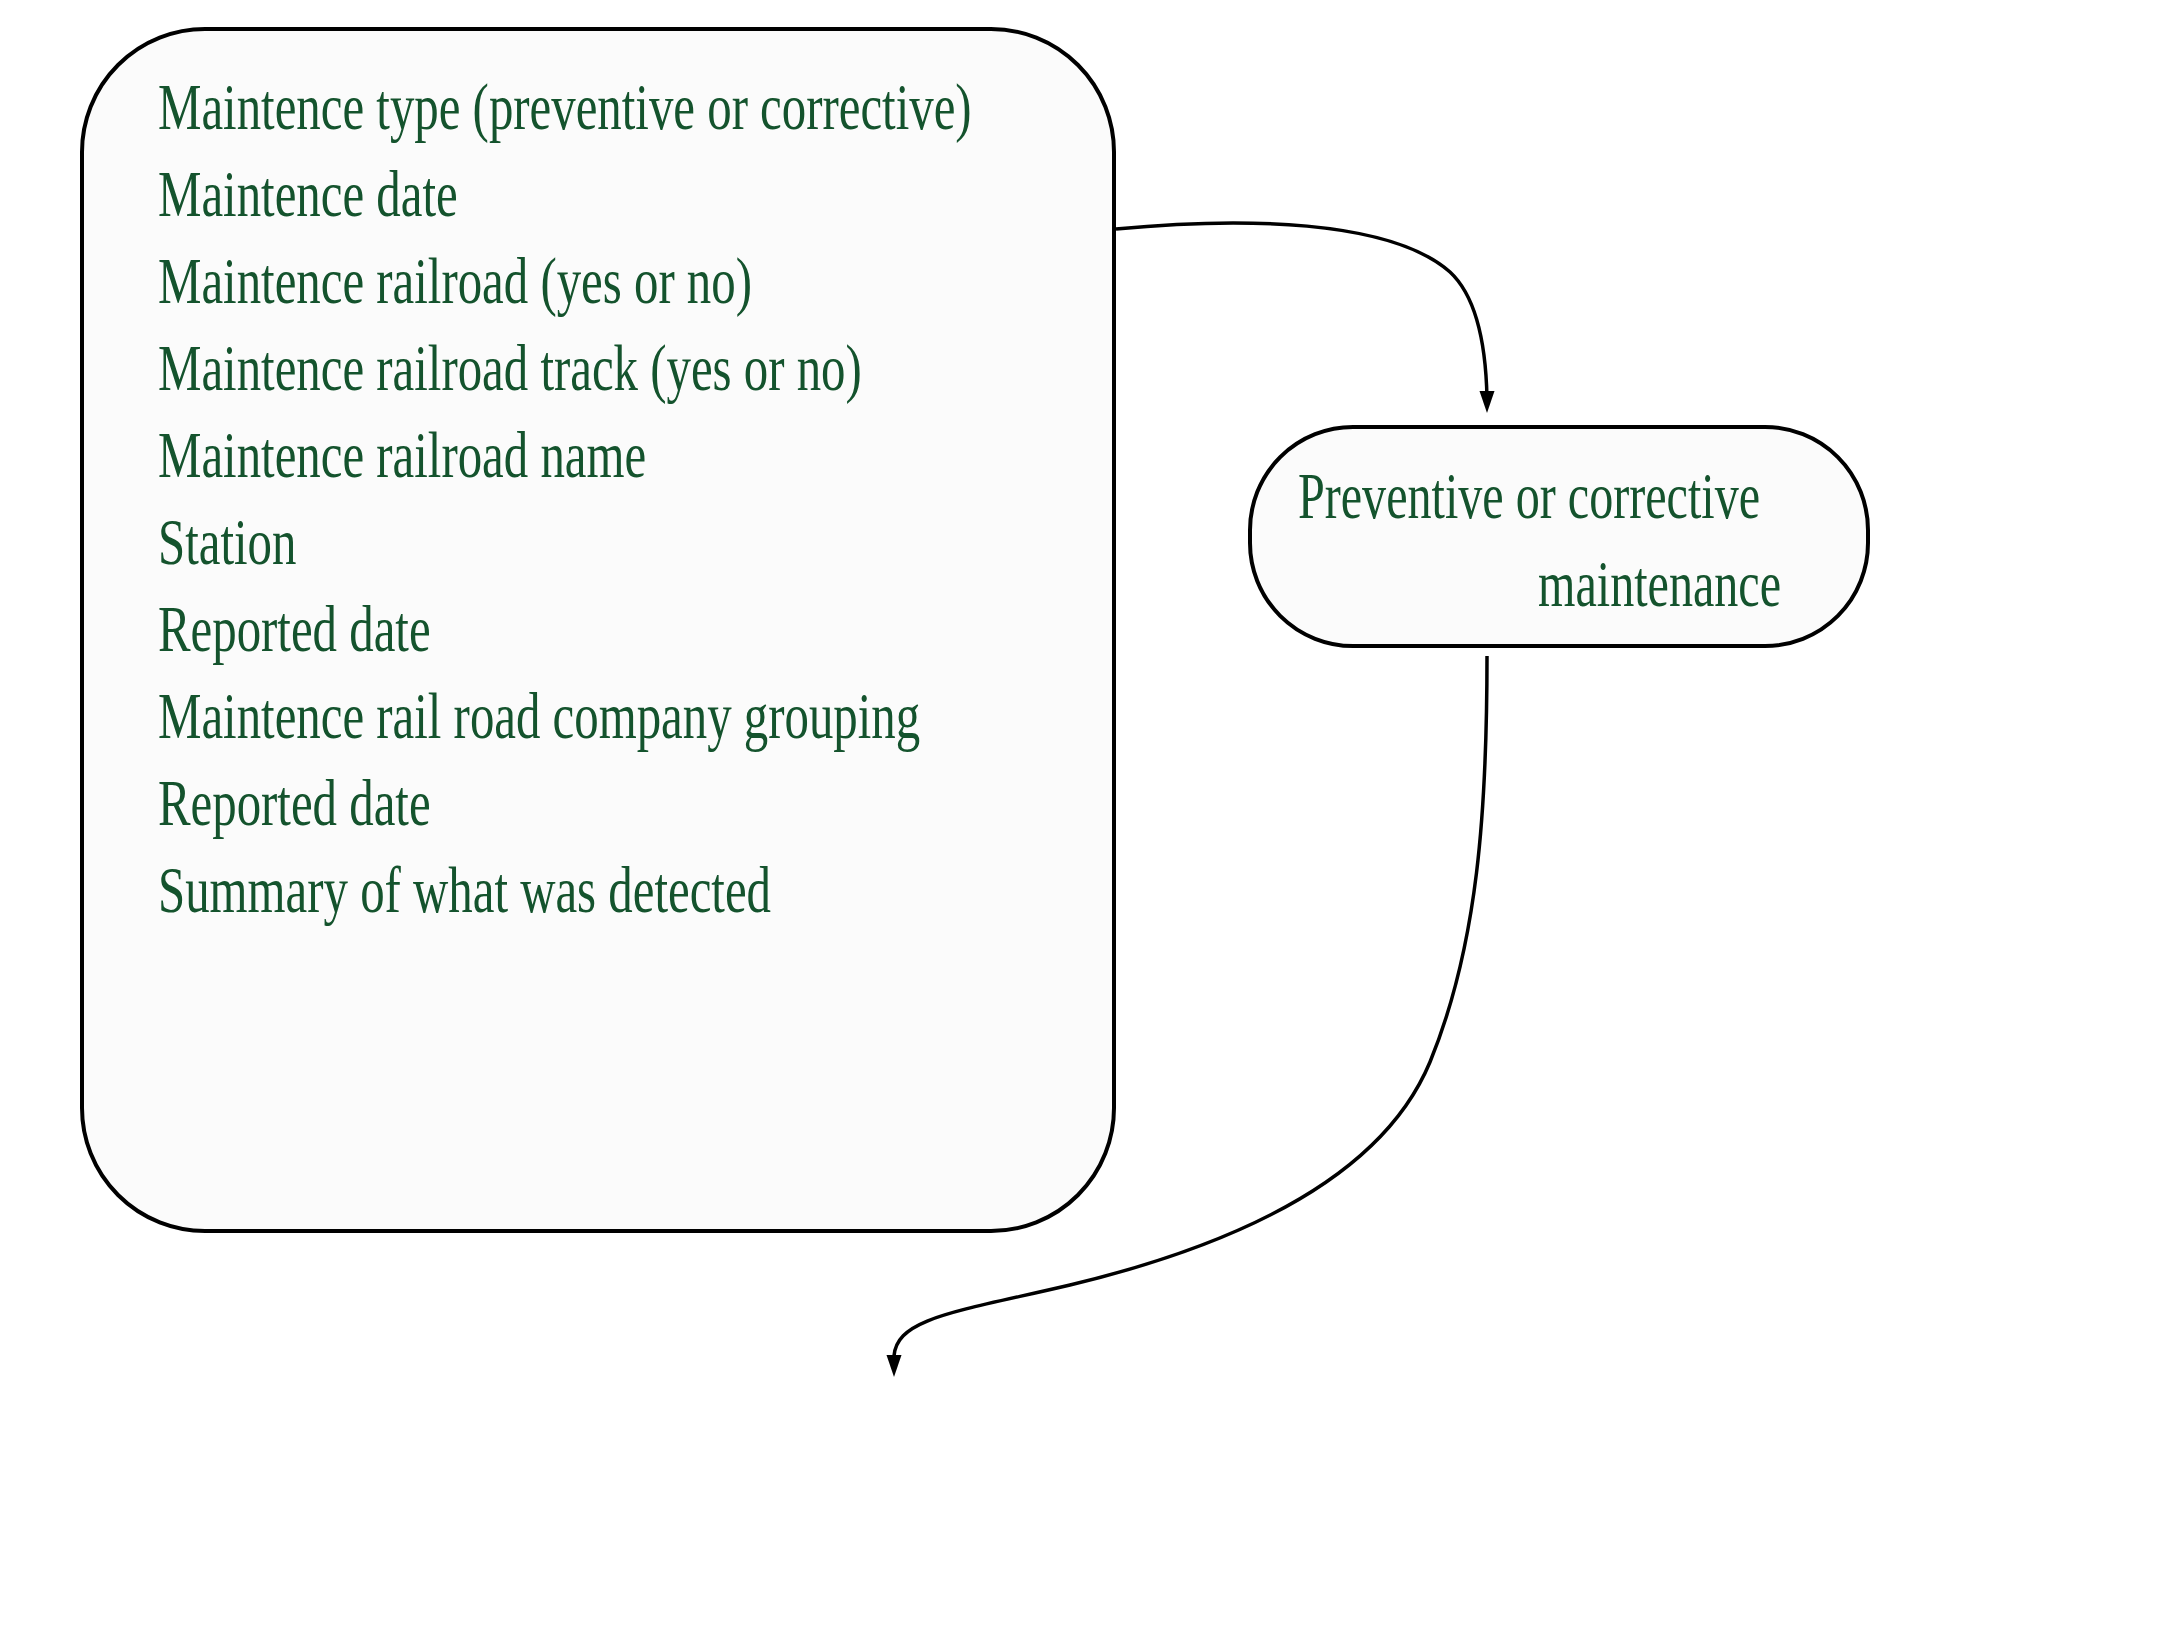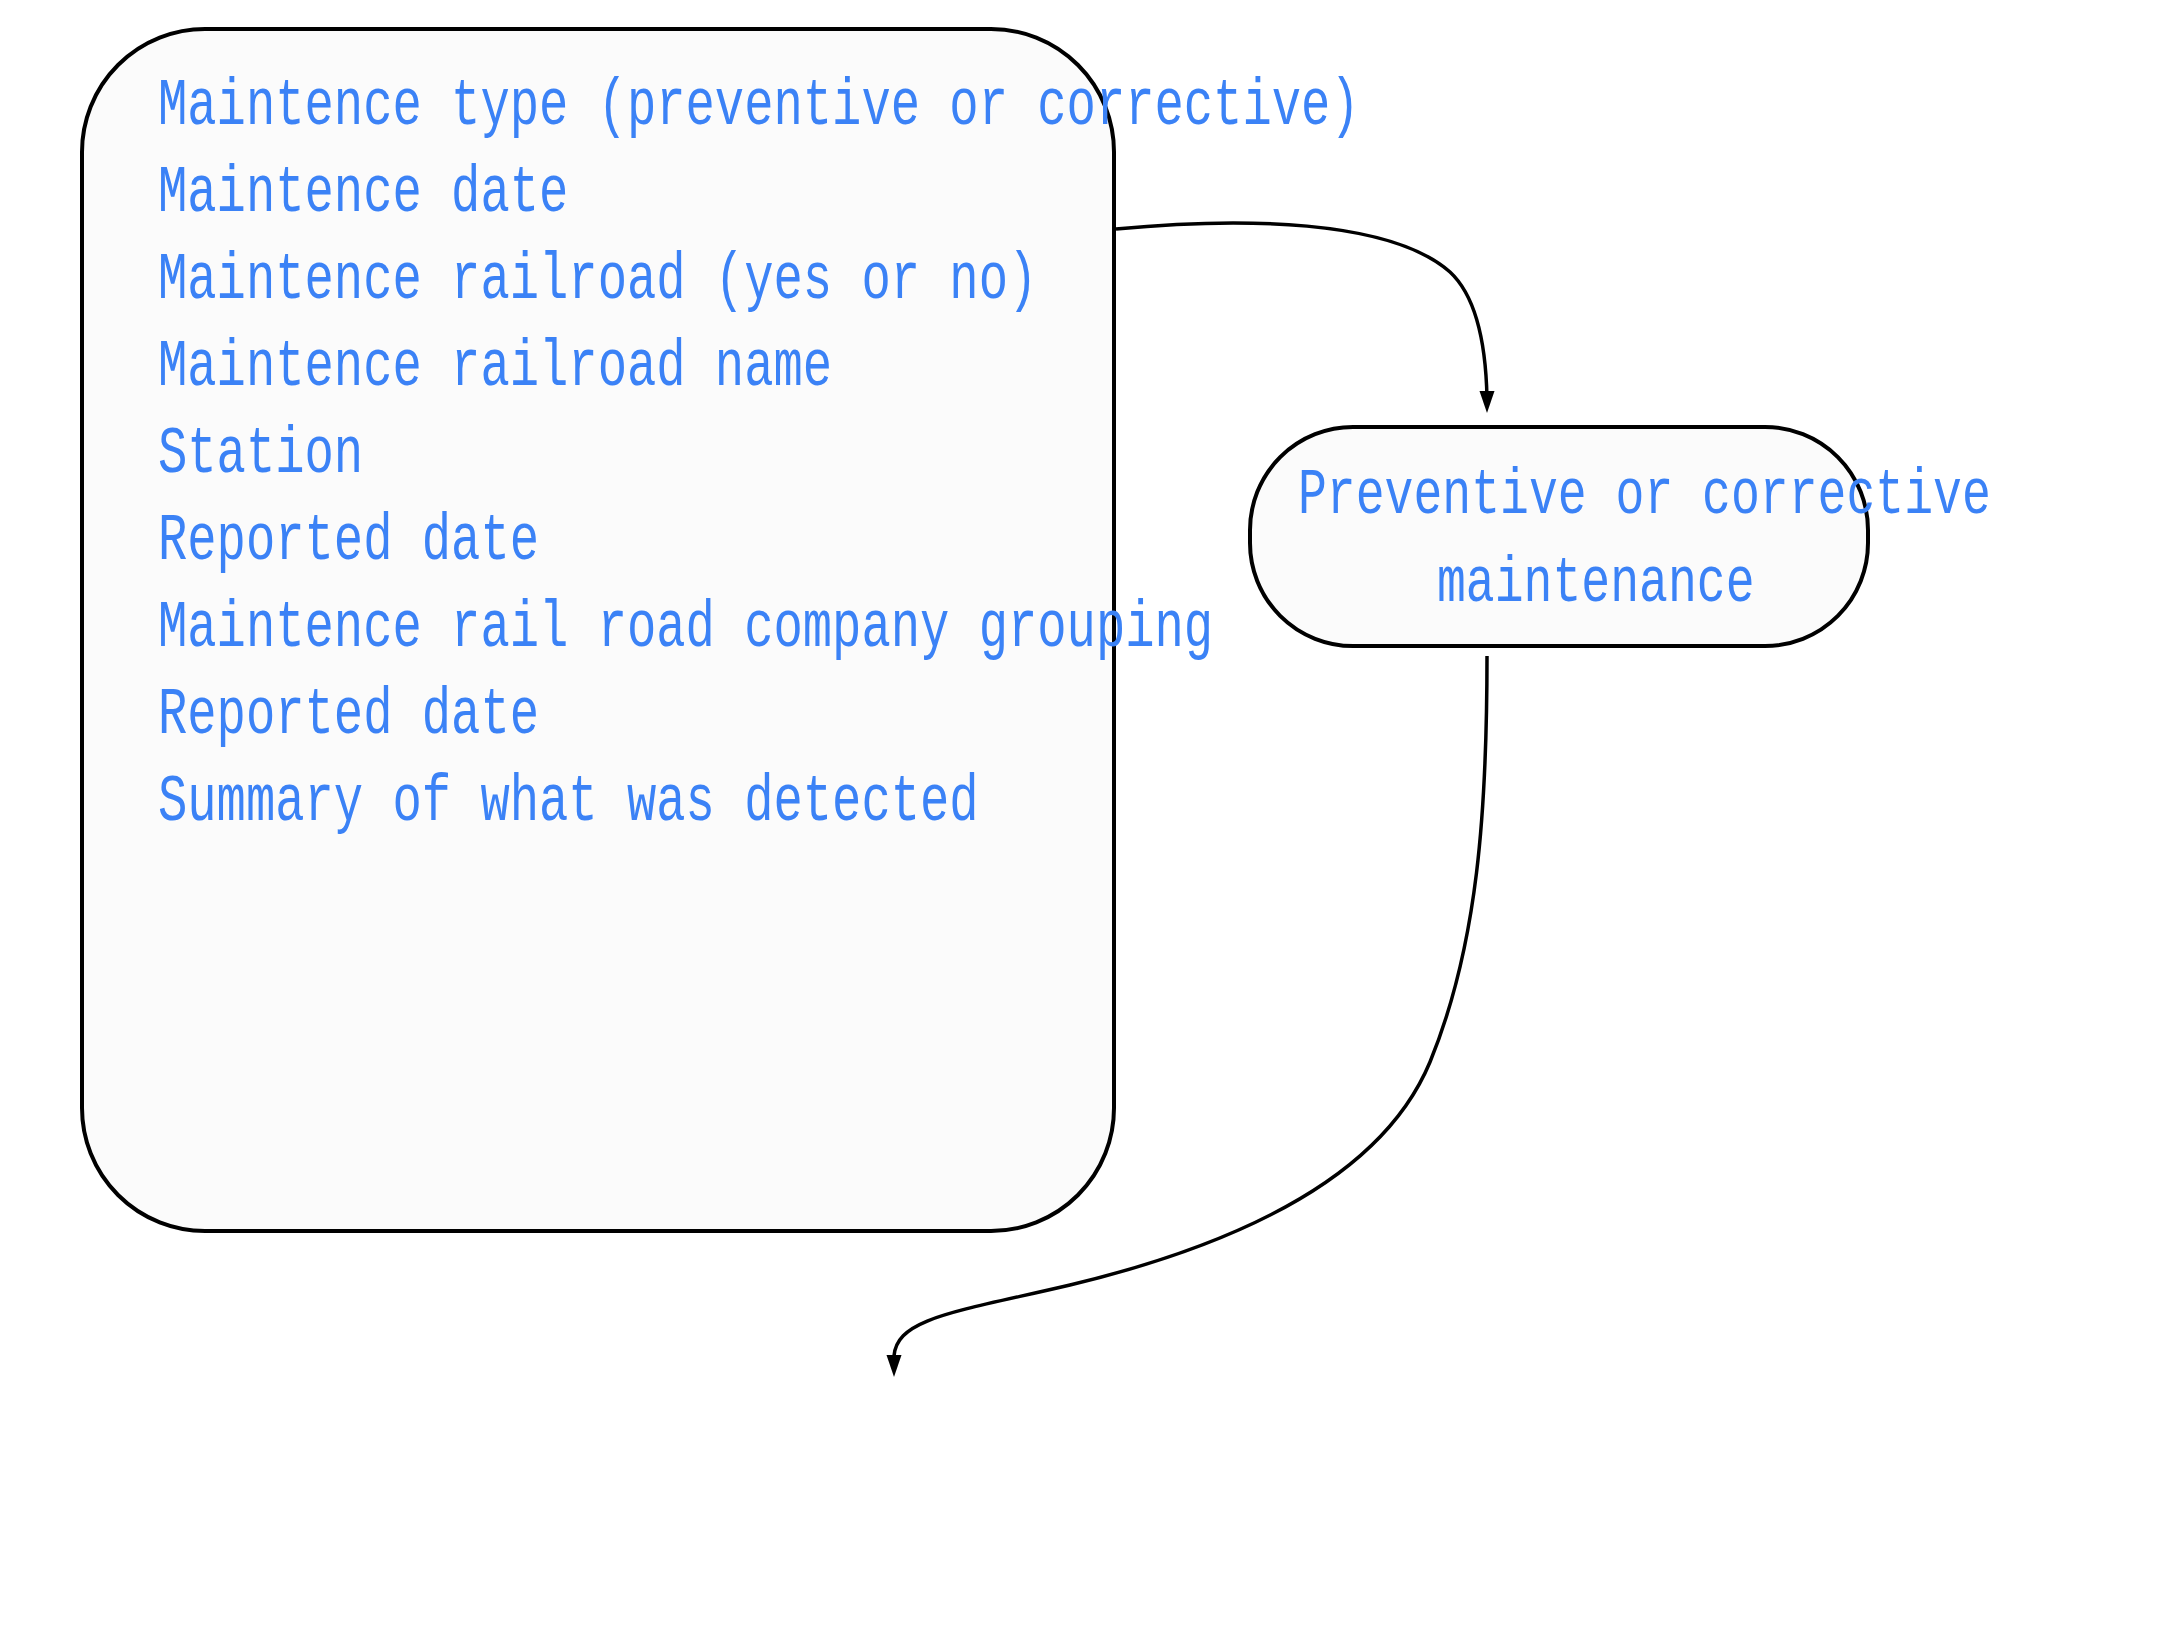--- a/index.html
+++ b/index.html
@@ -5,22 +5,22 @@
   html, body {
     margin: 0;
     padding: 0;
     background: #ffffff;
   }
   #canvas {
     position: relative;
     width: 2174px;
     height: 1628px;
     background: #ffffff;
-    font-family: Liberation Mono, monospace;
-    color: #3b82f6;
+    font-family: Liberation Serif, serif;
+    color: #14532d;
     overflow: hidden;
   }
   .node {
     position: absolute;
     box-sizing: border-box;
     border: 4px solid #000000;
     background: #fbfbfb;
   }
   .txt {
     display: inline-block;
@@ -92,20 +92,21 @@
     <g>
       <path d="M 1487 656 C 1487 810, 1478 945, 1430 1062 C 1383 1175, 1245 1243, 1070 1285 C 955 1312, 897 1318, 894 1356" fill="none" stroke="#000000" stroke-width="3.5"></path>
       <polygon points="894,1377 886.5,1355 901.5,1355" fill="#000000"></polygon>
     </g>
   </svg>
 
   <div id="left-box" class="node">
     <div class="line"><span class="txt">Maintence type (preventive or corrective)</span></div>
     <div class="line"><span class="txt">Maintence date</span></div>
     <div class="line"><span class="txt">Maintence railroad (yes or no)</span></div>
+    <div class="line"><span class="txt">Maintence railroad track (yes or no)</span></div>
     <div class="line"><span class="txt">Maintence railroad name</span></div>
     <div class="line"><span class="txt">Station</span></div>
     <div class="line"><span class="txt">Reported date</span></div>
     <div class="line"><span class="txt">Maintence rail road company grouping</span></div>
     <div class="line"><span class="txt">Reported date</span></div>
     <div class="line"><span class="txt">Summary of what was detected</span></div>
   </div>
 
   <div id="right-box" class="node">
     <div class="line"><span class="txt">Preventive or corrective</span></div>

